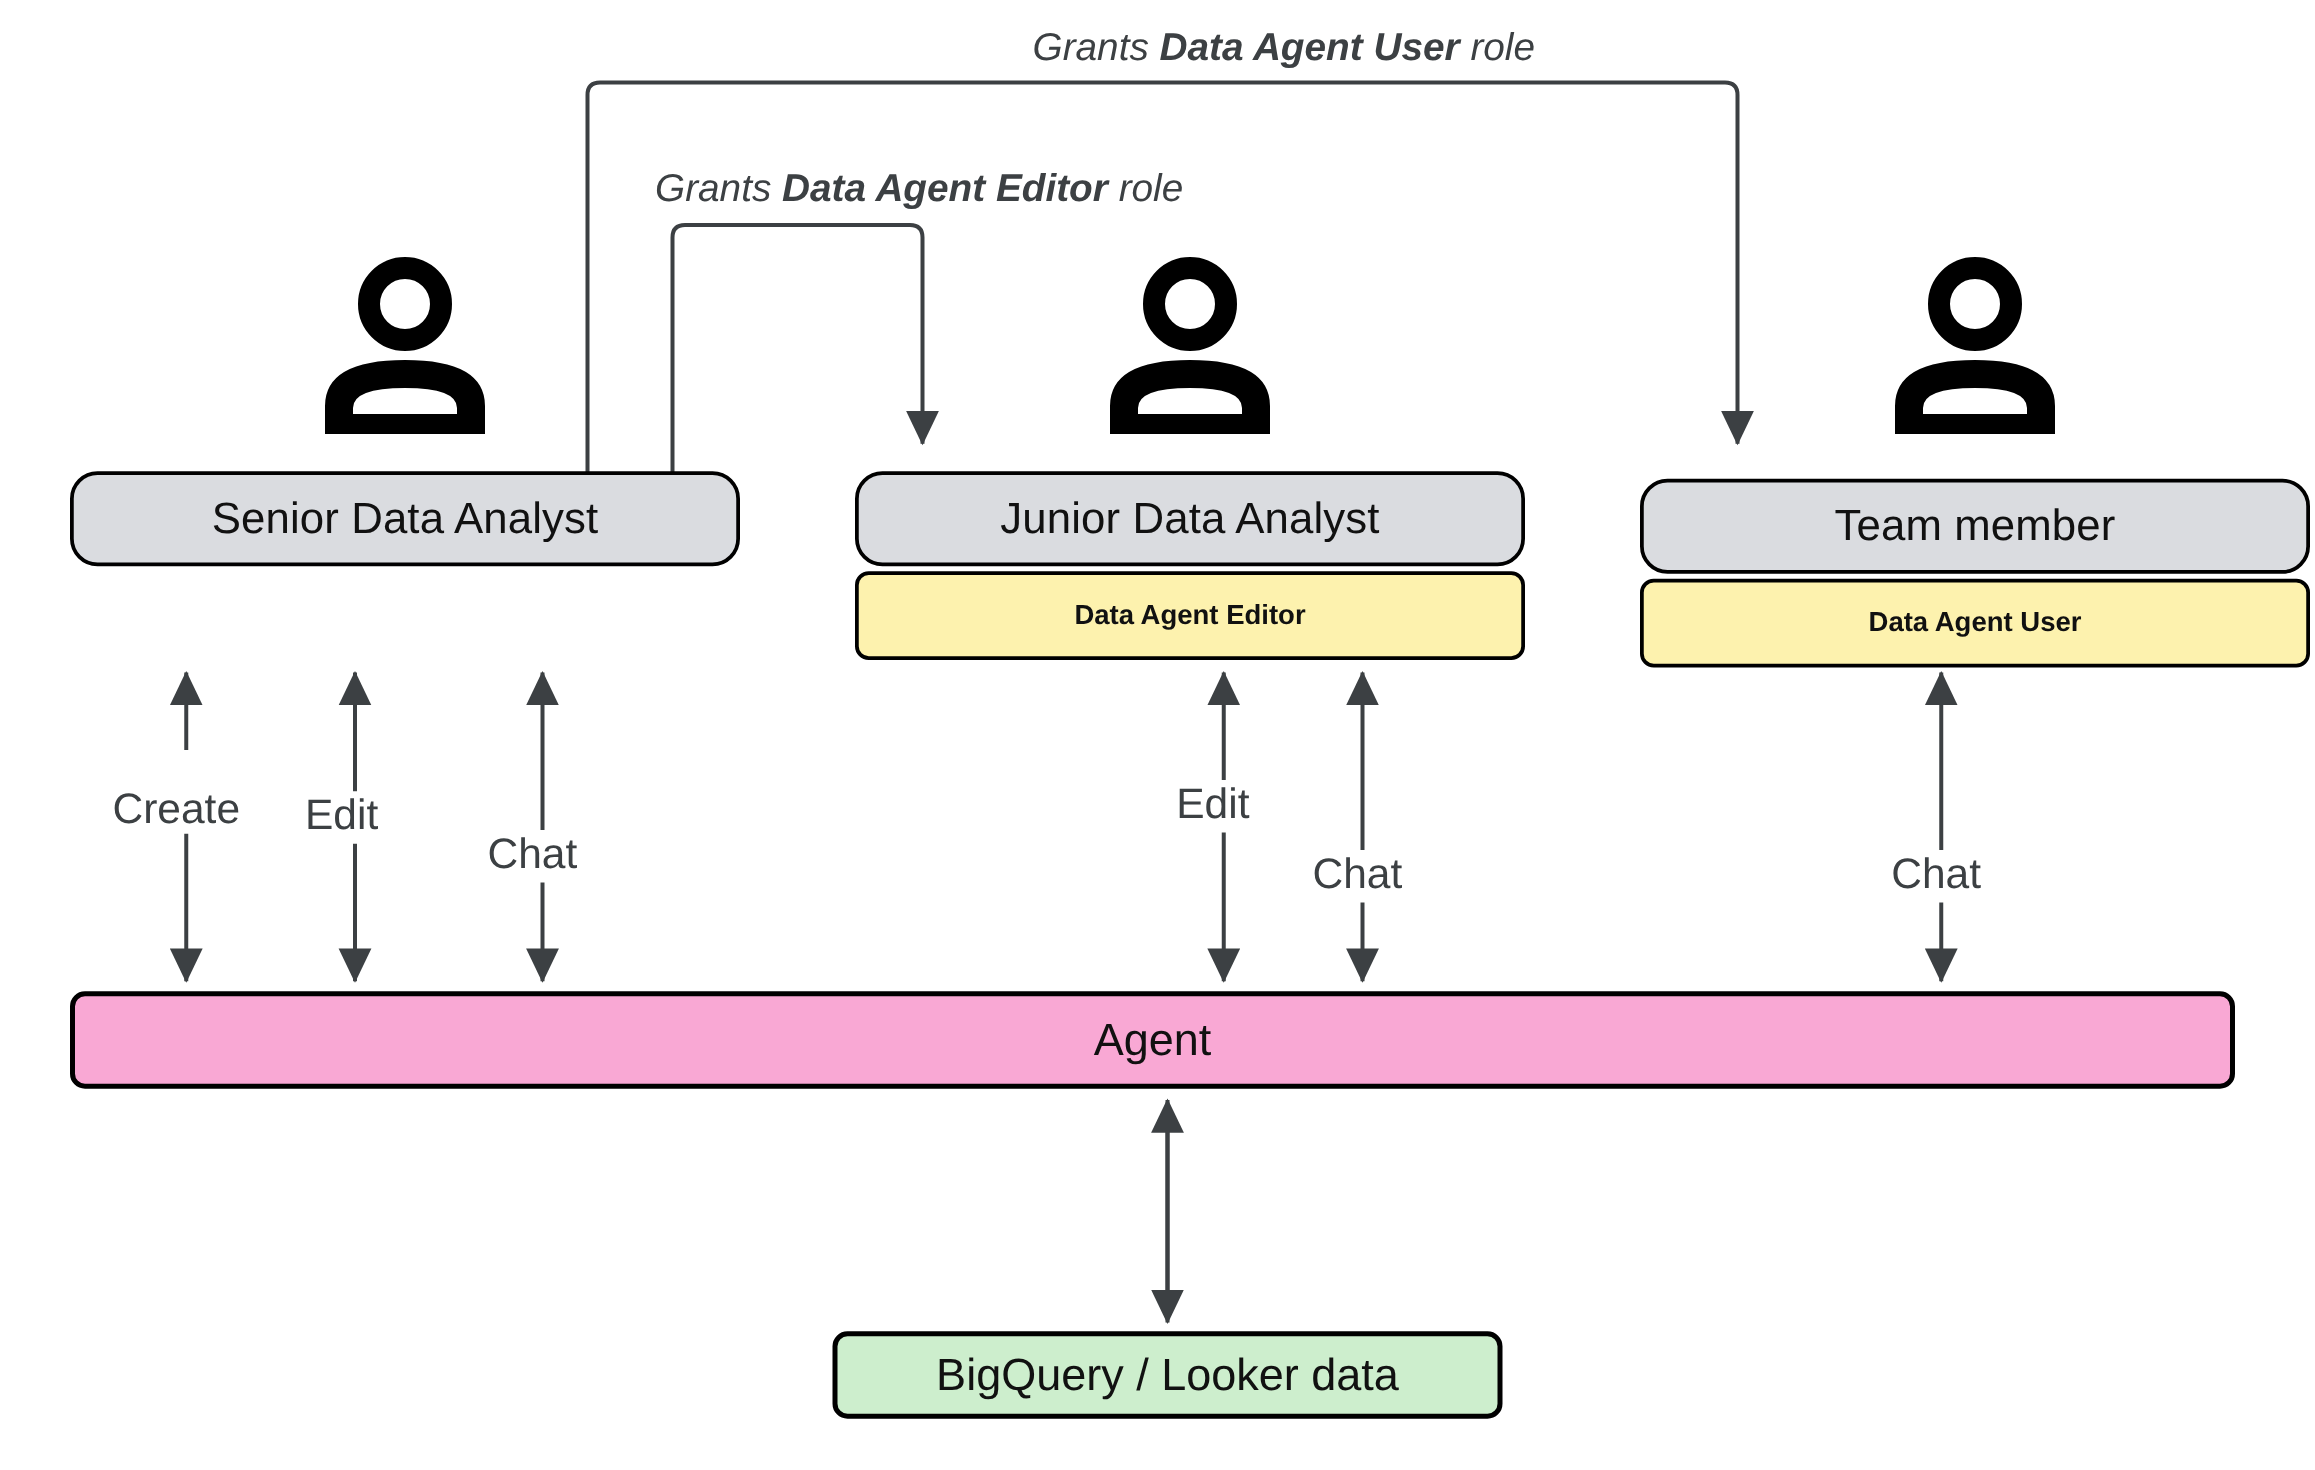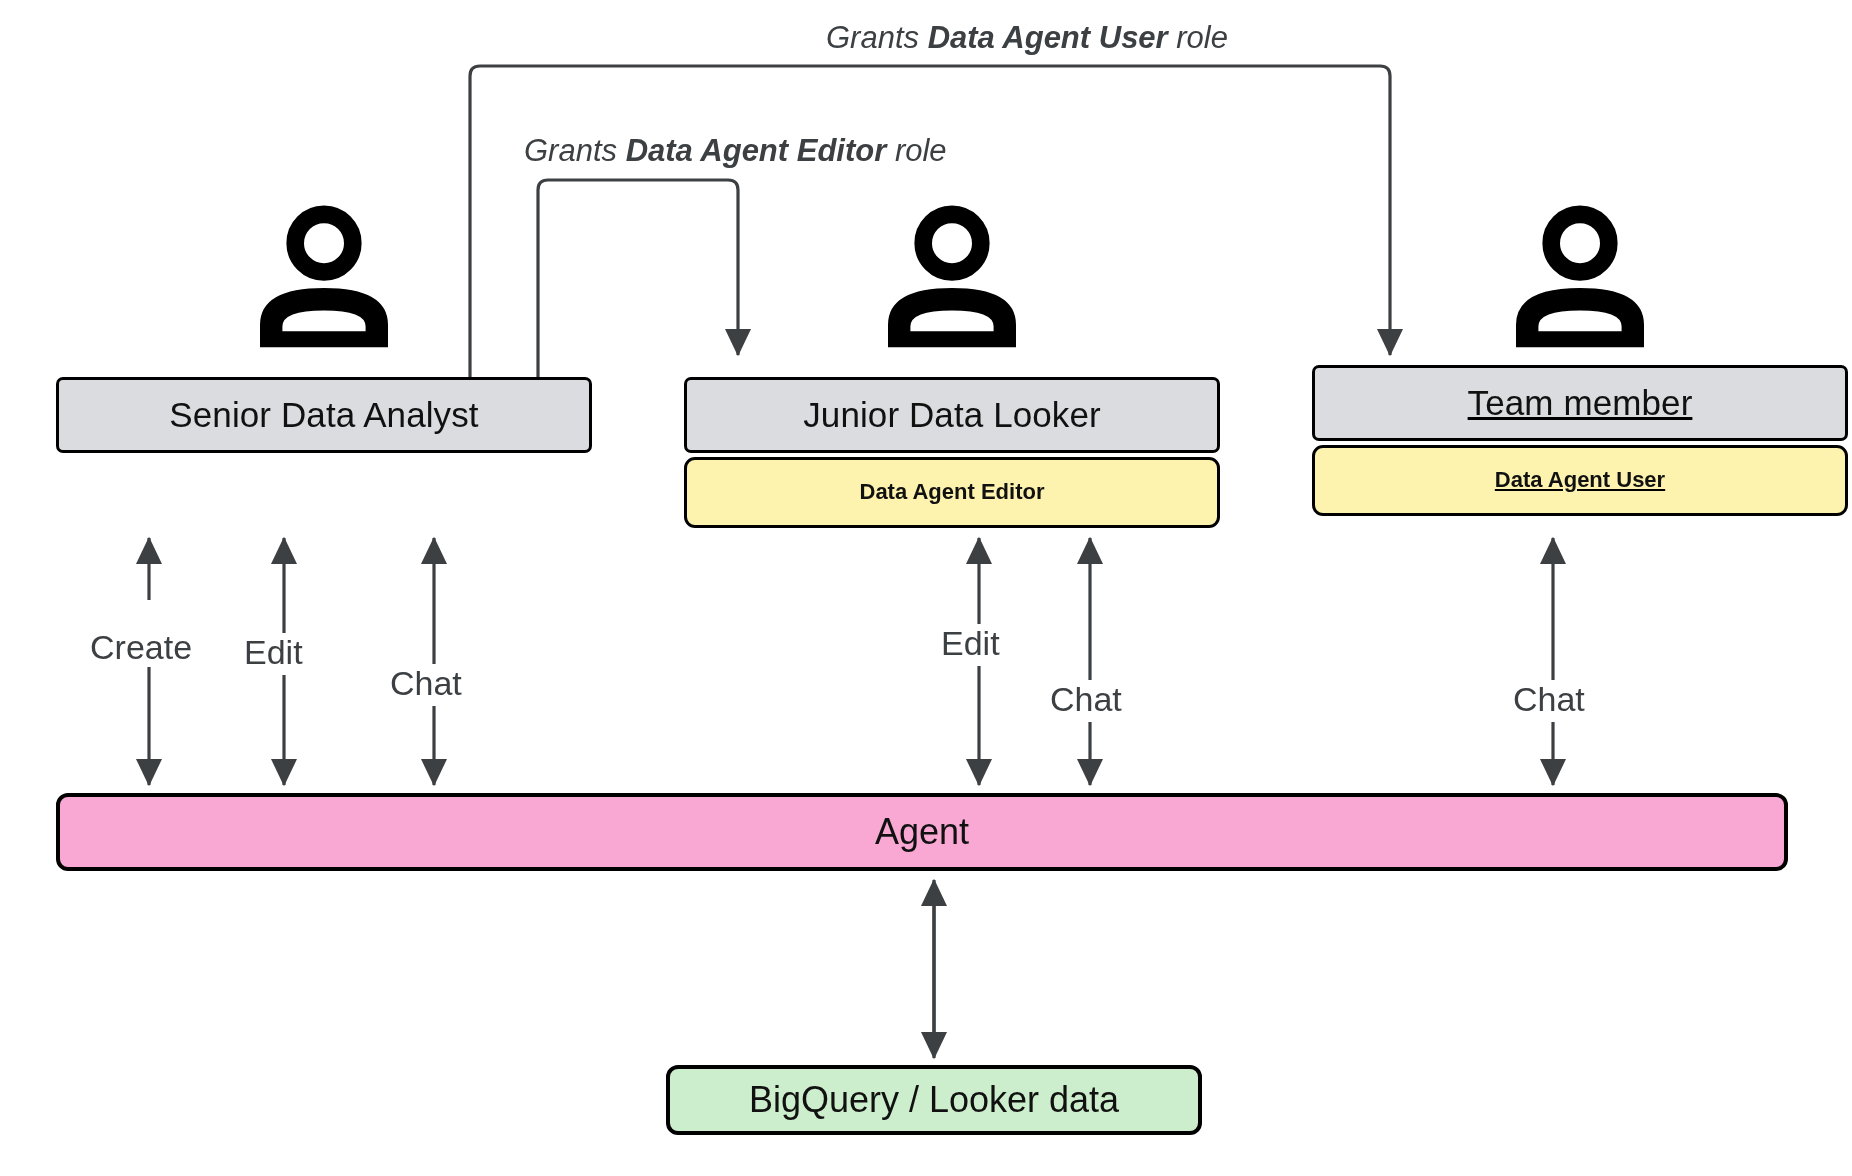--- a/index.html
+++ b/index.html
@@ -43,21 +43,21 @@
   .role-card {
     position: absolute;
     left: 0;
     width: 536px;
   }
   .card-title {
     box-sizing: border-box;
     height: 76px;
     background: #dadce0;
     border: 3px solid #000000;
-    border-radius: 7px;
+    border-radius: 22px;
     display: flex;
     align-items: center;
     justify-content: center;
     font-size: 35px;
     letter-spacing: 0.1px;
     color: #111111;
     position: relative;
     z-index: 2;
   }
   .card-role {
@@ -197,36 +197,36 @@
     </div>
   </div>
 
   <div class="persona-col" style="left:684px; top:200px;">
     <svg class="person-icon" viewBox="0 0 100 100">
       <circle cx="50" cy="27" r="18" fill="none" stroke="#000000" stroke-width="11"></circle>
       <path d="M10 92 L10 78 Q10 55 50 55 Q90 55 90 78 L90 92 Z
                M24 82 L24 79 Q24 69 50 69 Q76 69 76 79 L76 82 Z" fill="#000000" fill-rule="evenodd"></path>
     </svg>
     <div class="role-card" style="top:177px;">
-      <div class="card-title">Junior Data Looker</div>
+      <div class="card-title">Junior Data Analyst</div>
       <div class="card-role">
         <div>
           <div>Data Agent Editor</div>
         </div>
       </div>
     </div>
   </div>
 
   <div class="persona-col" style="left:1312px; top:200px;">
     <svg class="person-icon" viewBox="0 0 100 100">
       <circle cx="50" cy="27" r="18" fill="none" stroke="#000000" stroke-width="11"></circle>
       <path d="M10 92 L10 78 Q10 55 50 55 Q90 55 90 78 L90 92 Z
                M24 82 L24 79 Q24 69 50 69 Q76 69 76 79 L76 82 Z" fill="#000000" fill-rule="evenodd"></path>
     </svg>
-    <div class="role-card" style="top:165px;text-decoration:underline;">
+    <div class="role-card" style="top:183px;">
       <div class="card-title">Team member</div>
       <div class="card-role">
         <div>
           <div>Data Agent User</div>
         </div>
       </div>
     </div>
   </div>
 
   <div class="flow-label" style="left:86px; top:628px;">Create</div>

